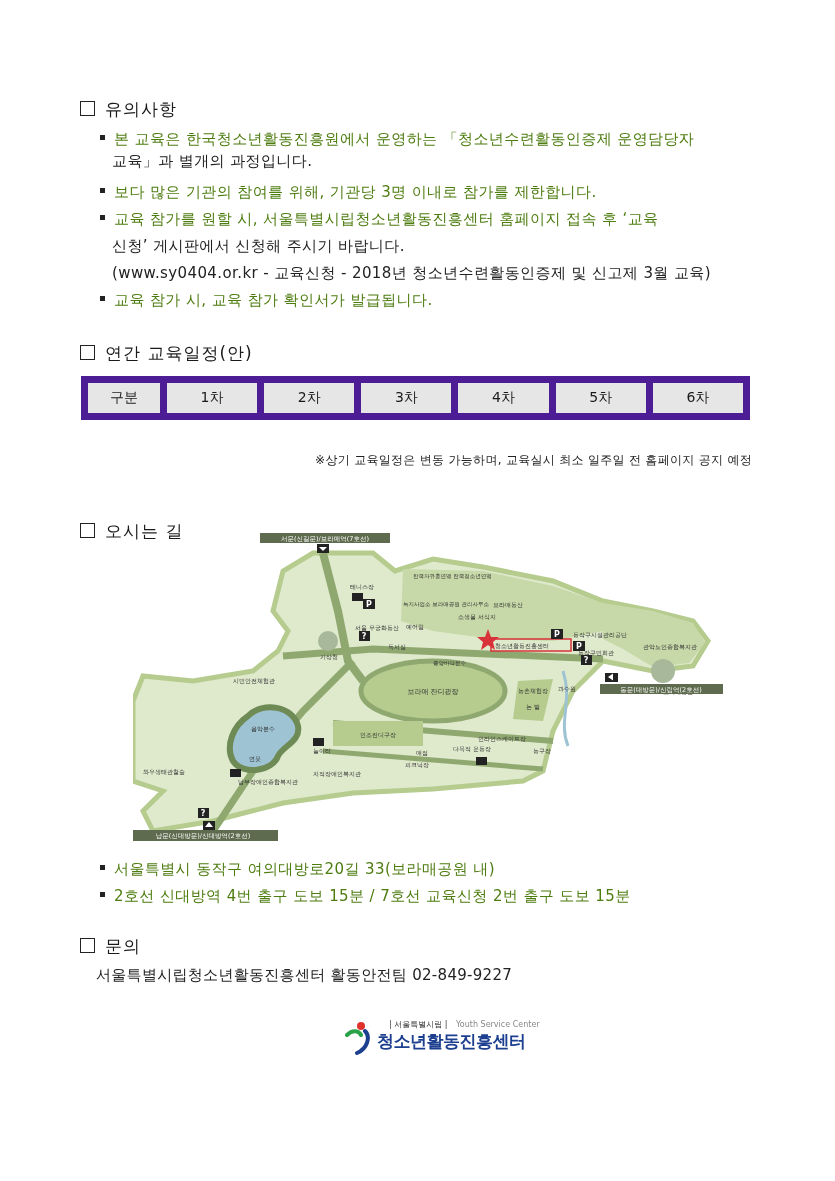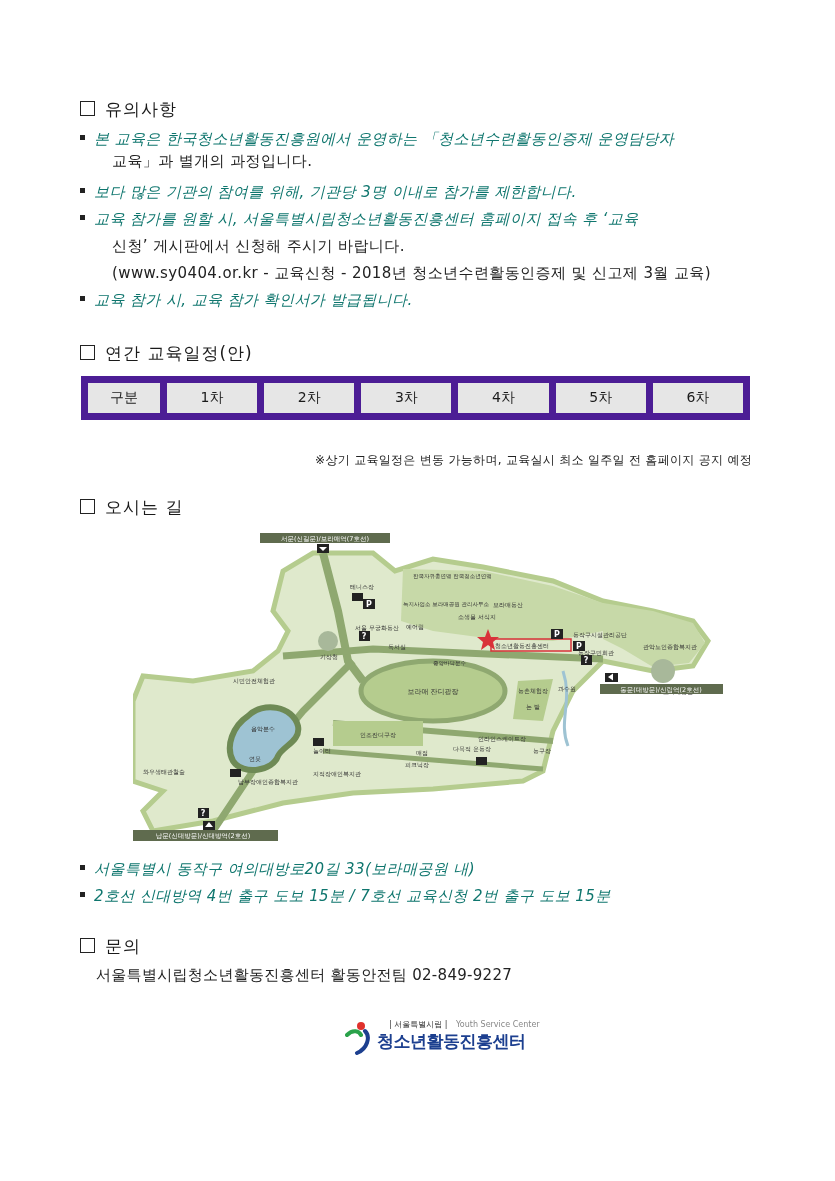--- a/index.html
+++ b/index.html
@@ -1,21 +1,21 @@
 <!DOCTYPE html>
 <html><head>
 <meta charset="utf-8">
 <style>
   html, body { margin: 0; padding: 0; background: #ffffff; }
   body { width: 835px; height: 1181px; position: relative; overflow: hidden;
          font-family: "DejaVu Sans", "Liberation Sans", sans-serif; color: #1a1a1a; }
   .abs { position: absolute; }
   .sec-title { position: absolute; left: 80px; font-size: 17px; letter-spacing: 1px; white-space: nowrap; }
   .sec-title .box { display: inline-block; width: 13px; height: 13px; border: 1.4px solid #222; vertical-align: -1px; margin-right: 10px; }
-  .bullet { position: absolute; left: 80px; font-size: 15px; color: #0f766e; white-space: nowrap; letter-spacing: 0.4px; font-style: italic; }
+  .bullet { position: absolute; left: 100px; font-size: 15px; color: #4d7c0f; white-space: nowrap; letter-spacing: 0.4px; }
   .bullet .sq { display: inline-block; width: 5px; height: 5px; background: #222; vertical-align: 4px; margin-right: 9px; }
   .cont { position: absolute; left: 112px; font-size: 15px; color: #222; white-space: nowrap; letter-spacing: 0.4px; }
   table.sched { position: absolute; left: 81px; top: 376px; width: 669px; border-collapse: collapse; font-size: 14px; }
   table.sched td { border: 7px solid #4c1d95; text-align: center; height: 30px; padding: 0; }
   table.sched tr.hdr td { background: #e6e6e6; height: 30px; }
   table.sched td.yr { }
   .note { position: absolute; right: 83px; top: 452px; font-size: 12px; color: #222; white-space: nowrap; letter-spacing: 0.3px; }
   .map { position: absolute; left: 133px; top: 531px; width: 590px; height: 310px; }
   .logo { position: absolute; left: 345px; top: 1019px; width: 160px; height: 36px; }
   .logo .top { position: absolute; left: 32px; top: 0px; font-size: 8px; color: #333; white-space: nowrap; margin-left: 12px; }
@@ -54,21 +54,21 @@
     <td>3차</td>
     <td>4차</td>
     <td>5차</td>
     <td>6차</td>
   </tr>
 </tbody>
   </table>
 
 <div class="note">※상기 교육일정은 변동 가능하며, 교육실시 최소 일주일 전 홈페이지 공지 예정</div>
 
-<div class="sec-title" style="top:496px;">
+<div class="sec-title" style="top:520px;">
   <span class="box"></span><span>오시는 길</span>
 </div>
 
 <div class="map">
   <svg width="590" height="310" viewBox="0 0 590 310" xmlns="http://www.w3.org/2000/svg" font-family="DejaVu Sans, sans-serif">
 
     <path d="M180 22 L240 22 L262 40 L300 28 L350 36 L420 50 L470 70 L520 80 L560 90 L575 110 L560 135 L520 140 L470 130 L440 160 L420 200 L410 240 L390 250 L300 258 L220 262 L150 272 L80 290 L20 300 L10 280 L30 260 L0 250 L0 170 L10 145 L60 150 L120 140 L145 120 L155 100 L140 80 L150 40 Z" fill="#dfe9cc" stroke="#b5cc8e" stroke-width="5"></path>
 
     <path d="M270 38 L350 40 L420 55 L470 72 L470 100 L420 110 L360 108 L300 100 L268 90 Z" fill="#c7d9a8"></path>
 

